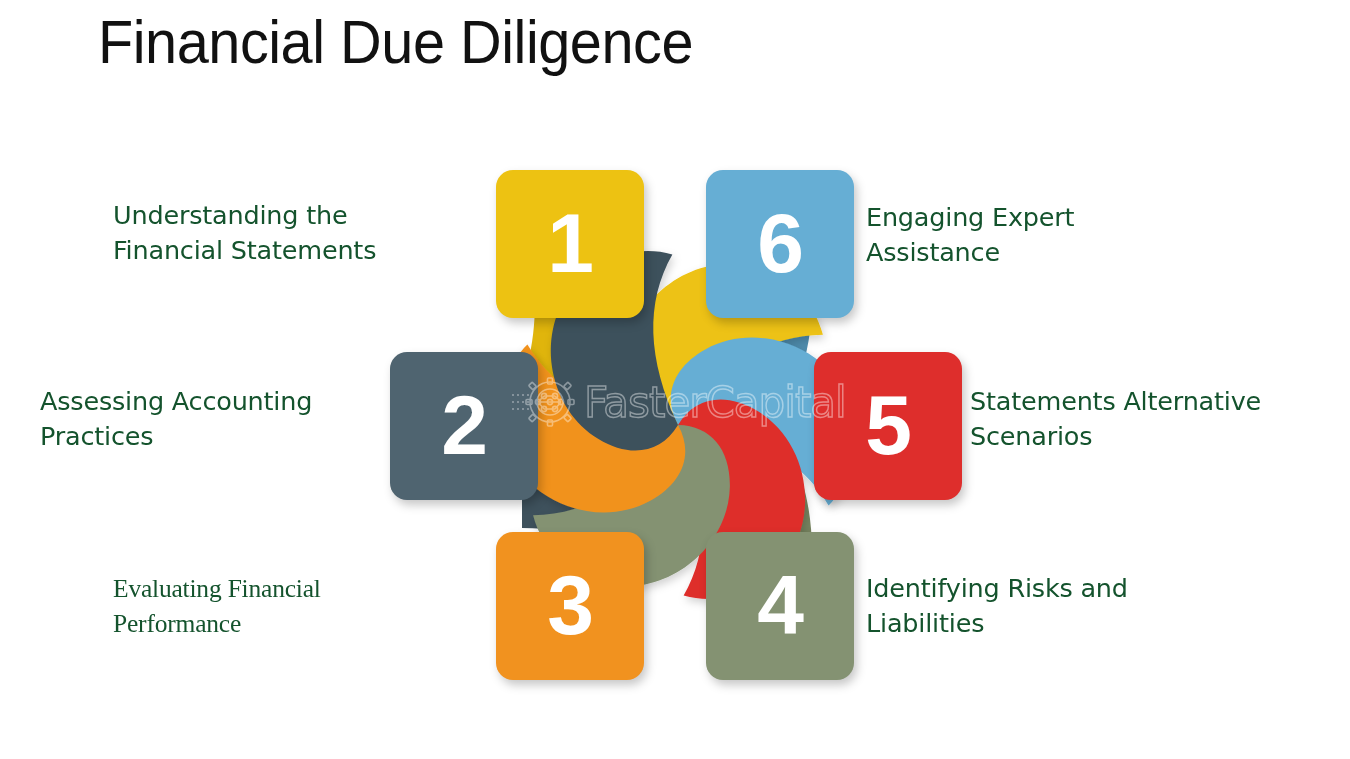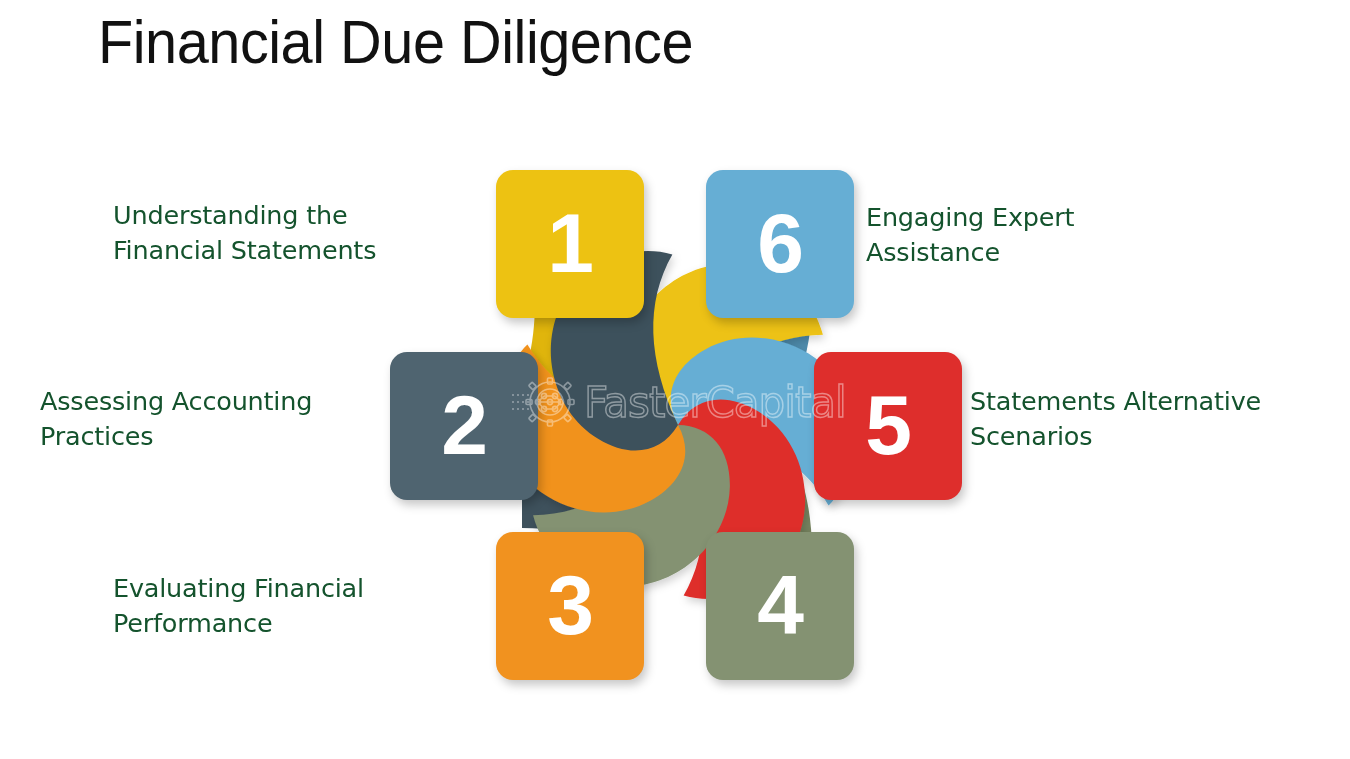--- a/index.html
+++ b/index.html
@@ -86,21 +86,21 @@
     color: #14532d;
     font-weight: 400;
     white-space: pre-line;
     letter-spacing: -0.2px;
   }
   .caption.left  { text-align: left; }
   .caption.right { text-align: left; }
 
   #cap-1 { left: 113px; top: 198px; width: 330px; }
   #cap-2 { left: 8px;   top: 384px; width: 330px; margin-left: 32px; }
-  #cap-3 { left: 113px; top: 571px; width: 330px; }
+  #cap-3 { left: 113px; top: 571px; width: 330px; font-family: Liberation Serif, serif; }
   #cap-6 { left: 866px; top: 200px; width: 340px; }
   #cap-5 { left: 970px; top: 384px; width: 360px; }
   #cap-4 { left: 866px; top: 571px; width: 340px; }
 
   
   #watermark {
     position: absolute;
     left: 510px;
     top: 366px;
     width: 346px;
@@ -198,20 +198,22 @@
   <div class="tile" id="tile-4" style="filter: drop-shadow(rgba(0, 0, 0, 0.22) 3px 5px 5px); background: rgb(132, 146, 114);">
     <span class="num">4</span>
   </div>
 
   <div class="caption left" id="cap-1">Understanding the
 Financial Statements</div>
   <div class="caption left" id="cap-2">Assessing Accounting
 Practices</div>
   <div class="caption left" id="cap-3">Evaluating Financial
 Performance</div>
+  <div class="caption right" id="cap-4">Identifying Risks and
+Liabilities</div>
   <div class="caption right" id="cap-5">Statements Alternative
 Scenarios</div>
   <div class="caption right" id="cap-6">Engaging Expert
 Assistance</div>
 
   <div id="watermark">
     <svg viewBox="0 0 346 72" width="346" height="72">
 
       <g stroke="#ffffff" fill="none" stroke-width="1.6" opacity="0.95">
         <circle cx="40" cy="36" r="20"></circle>

